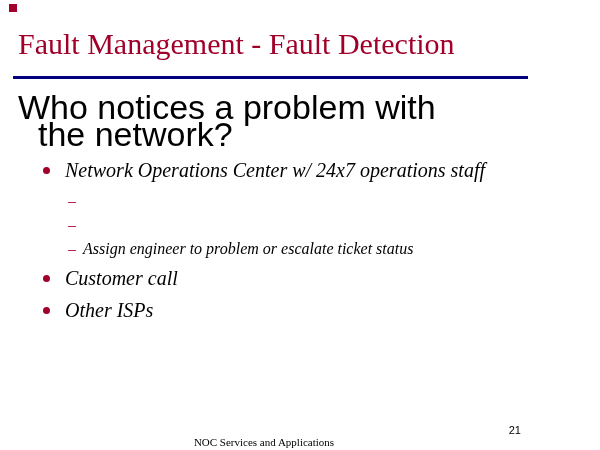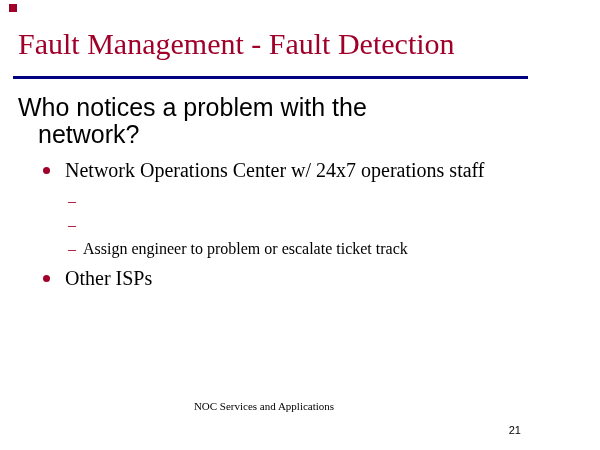--- a/index.html
+++ b/index.html
@@ -40,29 +40,30 @@
     background: var(--rule, #000080);
   }
   .heading {
     position: absolute;
     left: 18px;
     top: 94px;
     width: 400px;
     padding-left: 20px;
     text-indent: -20px;
     font-family: "Liberation Sans", sans-serif;
-    font-size: 25px;
+    font-size: 34px;
     line-height: 27px;
     color: #000000;
   }
   .bullet-list {
     position: absolute;
     left: 0;
     right: 0;
     top: 158px;
+    font-style: italic;
   }
   .b1 {
     display: flex;
     align-items: flex-start;
     margin-left: 43px;
     font-family: "Liberation Serif", serif;
     font-size: 20px;
     line-height: 24px;
     color: #000000;
   }
@@ -83,26 +84,26 @@
     line-height: 24px;
     color: #000000;
   }
   .b2 .dash {
     flex: 0 0 auto;
     color: var(--accent, #A00029);
     margin-right: 7px;
   }
   .b1 + .b2 { margin-top: 7px; }
   .b2 + .b1 { margin-top: 5px; }
-  .b1 + .b1 { margin-top: 0; }
+  .b1 + .b1 { margin-top: 8px; }
   .footer-title {
     position: absolute;
     left: 0;
     right: 0;
-    top: 400px;
+    top: 436px;
     text-align: center;
     font-family: "Liberation Serif", serif;
     font-size: 11px;
     color: #000000;
   }
   .page-number {
     position: absolute;
     right: 7px;
     top: 424px;
     font-family: Liberation Sans, sans-serif;
@@ -128,21 +129,25 @@
         <span>Network Operations Center w/ 24x7 operations staff</span>
       </div>
       <div class="b2">
         <span class="dash">–</span>
       </div>
       <div class="b2">
         <span class="dash">–</span>
       </div>
       <div class="b2">
         <span class="dash">–</span>
-        <span>Assign engineer to problem or escalate ticket track</span>
+        <span>Assign engineer to problem or escalate ticket status</span>
+      </div>
+      <div class="b1">
+        <span class="dot"></span>
+        <span>Customer call</span>
       </div>
       <div class="b1">
         <span class="dot"></span>
         <span>Other ISPs</span>
       </div>
     </div>
 
   <div class="footer-title">NOC Services and Applications</div>
   <div class="page-number">21</div>
 </div>

